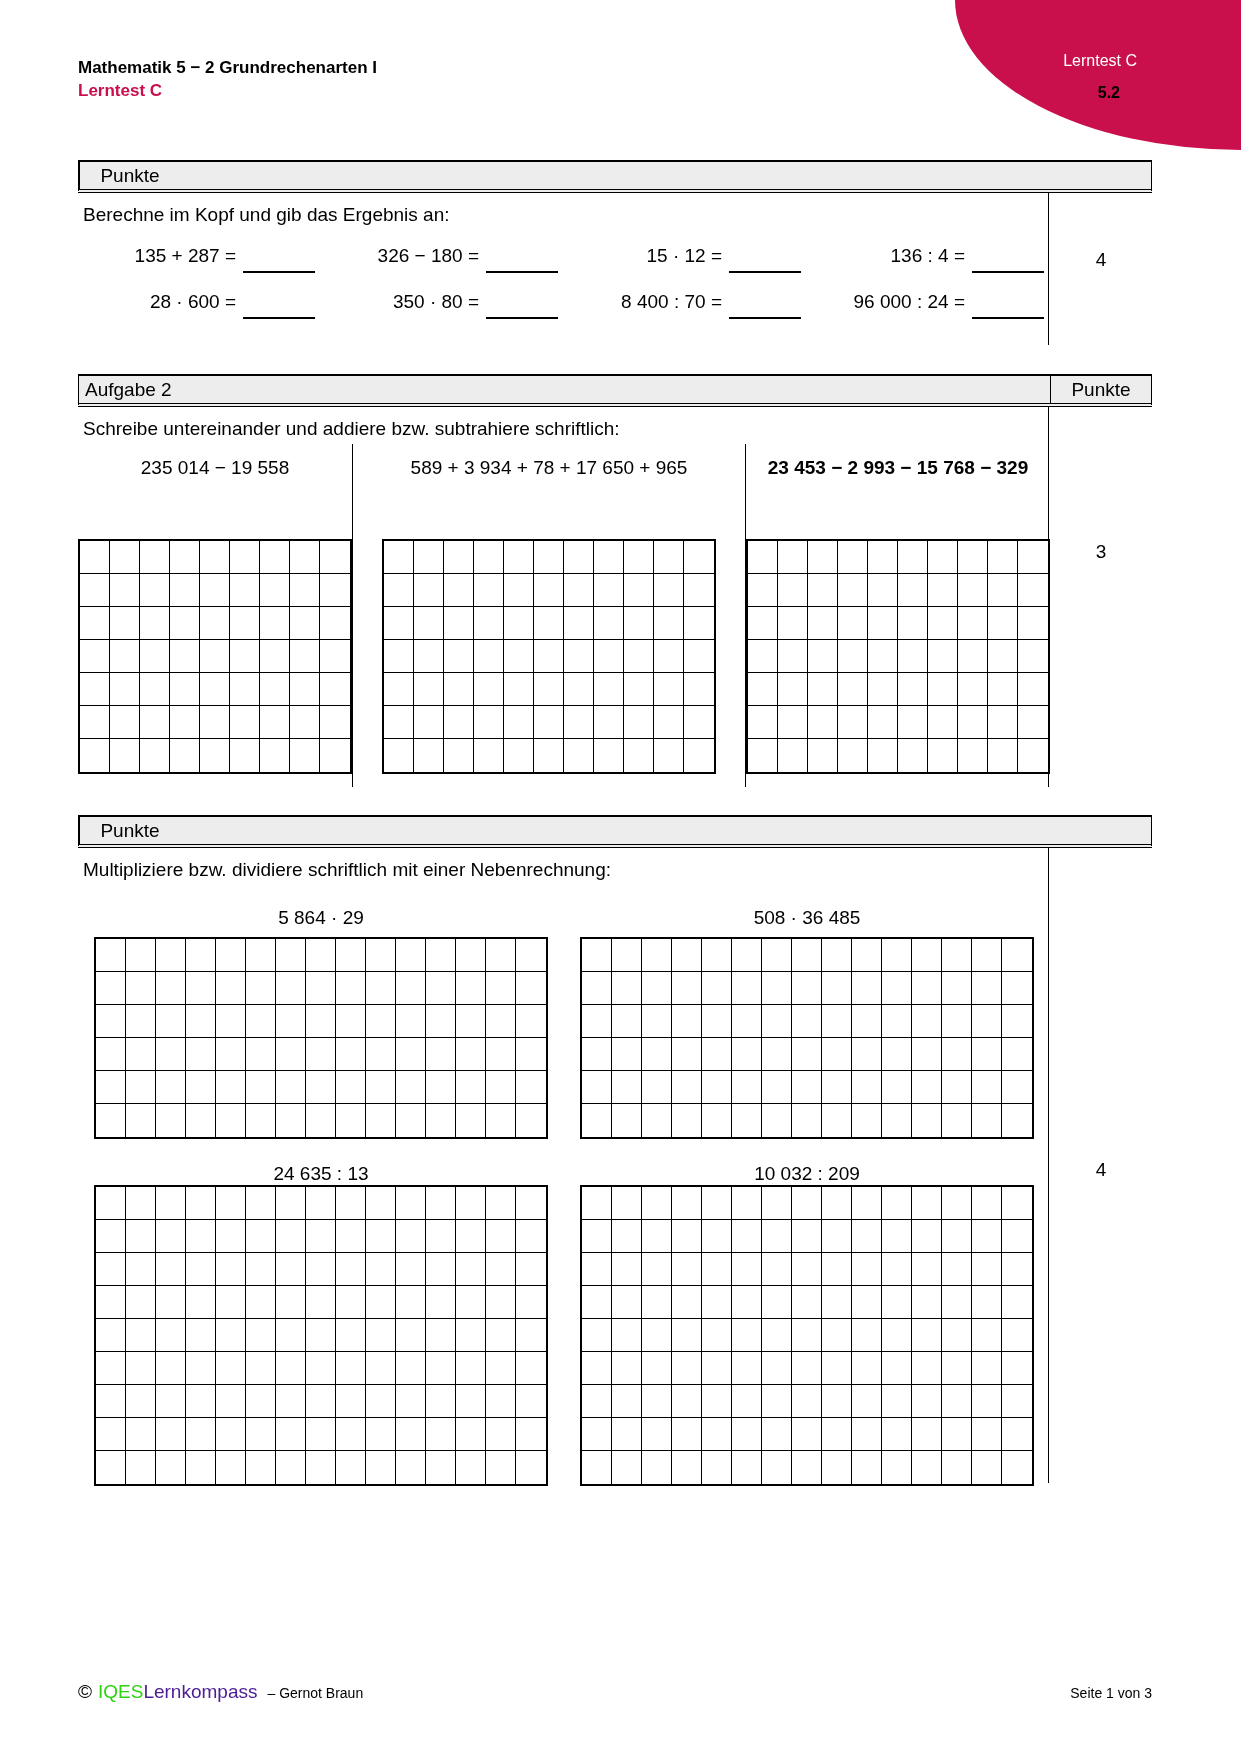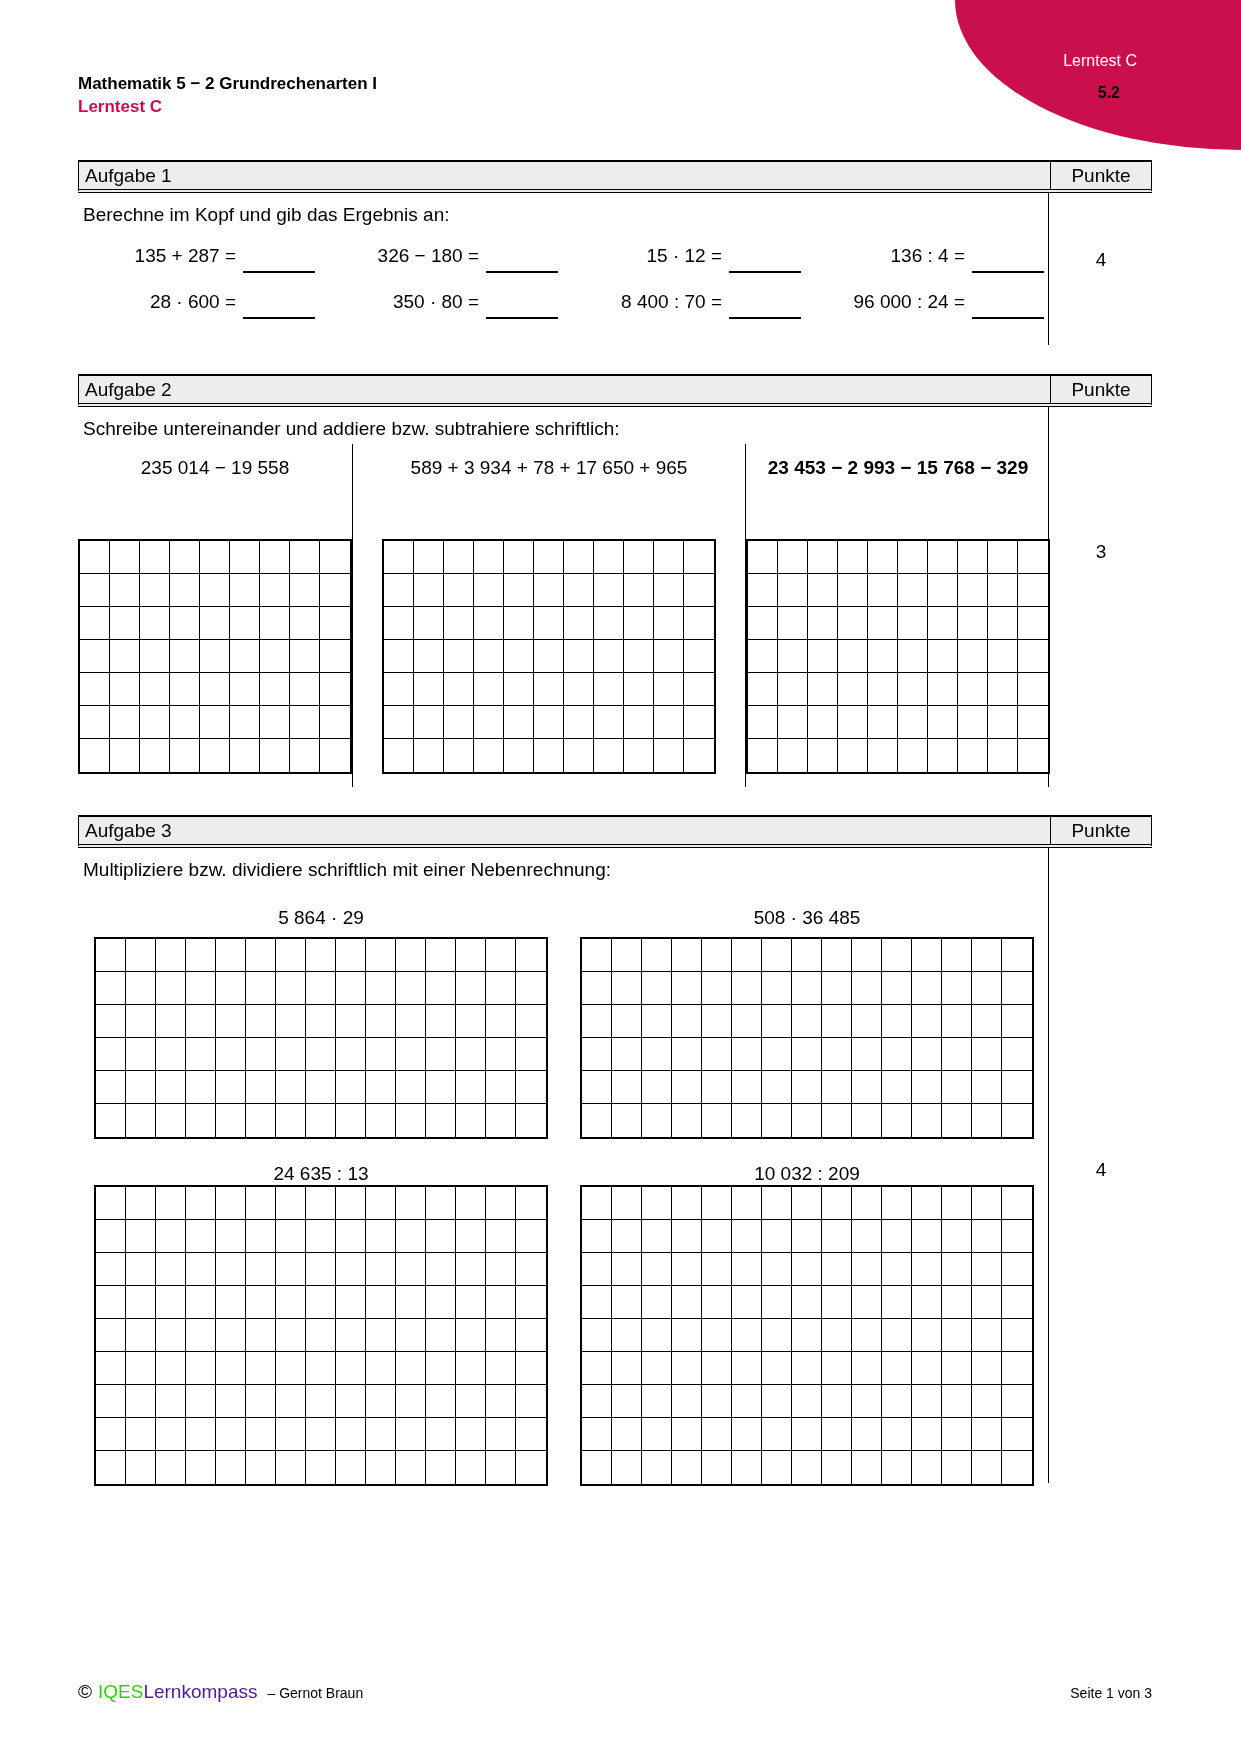--- a/index.html
+++ b/index.html
@@ -4,21 +4,21 @@
 <style>
   html,body { margin:0; padding:0; background:#888; }
   .page {
     position:relative; width:1241px; height:1755px; margin:0 auto;
     background:#ffffff; overflow:hidden;
     font-family:"Liberation Sans", sans-serif; color:#000;
   }
 
   
   .doc-header { position:absolute; left:78px; top:56px; }
-  .doc-title   { font-size:17px; font-weight:bold; line-height:23px; color:#000;margin-top:16px; }
+  .doc-title   { font-size:17px; font-weight:bold; line-height:23px; color:#000; }
   .doc-subtitle{ font-size:17px; font-weight:bold; line-height:23px; color:#c9104c; }
 
   
   .corner {
     position:absolute; top:0; right:0; width:286px; height:150px;
     background:#c9104c; border-bottom-left-radius:100% 100%;
   }
   .corner-line1 { position:absolute; top:52px; right:104px; font-size:16px; color:#ffffff; }
   .corner-line2 { position:absolute; top:84px; right:121px; font-size:16px; font-weight:bold; color:#000; }
 
@@ -97,21 +97,20 @@
     <div class="doc-subtitle">Lerntest C</div>
   </div>
 
   <div class="corner">
     <div class="corner-line1">Lerntest C</div>
     <div class="corner-line2">5.2</div>
   </div>
 
   <section class="task t1">
     <div class="task-header">
-      <div class="task-title">Aufgabe 1</div>
       <div class="task-points-label">Punkte</div>
     </div>
     <div class="task-body">
       <div class="points-sep"></div>
       <div class="points-value">4</div>
       <div class="instruction">Berechne im Kopf und gib das Ergebnis an:</div>
 
       <div class="mental-row mr1">
         <div class="mental-item">
           <span class="expr">135 + 287 =</span>
@@ -393,21 +392,20 @@
                 <div class="cell" style="border-right: none; border-bottom: none;"></div>
               </div>
             </div>
         </div>
       </div>
     </div>
   </section>
 
   <section class="task t3">
     <div class="task-header">
-      <div class="task-title">Aufgabe 3</div>
       <div class="task-points-label">Punkte</div>
     </div>
     <div class="task-body">
       <div class="points-sep"></div>
       <div class="points-value">4</div>
       <div class="instruction">Multipliziere bzw. dividiere schriftlich mit einer Nebenrechnung:</div>
 
       <div class="row2 r-lab1">
         <div class="prob-label">5 864 · 29</div>
         <div class="prob-label">508 · 36 485</div>

